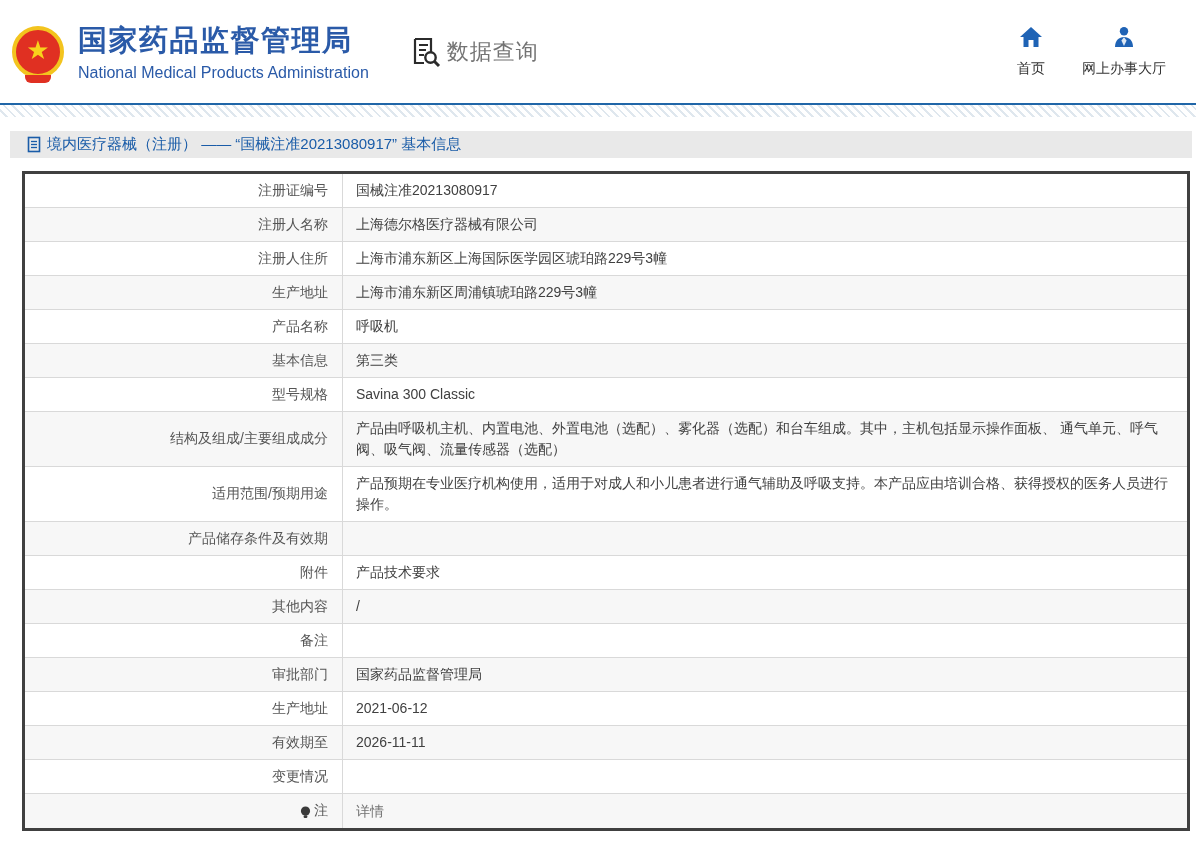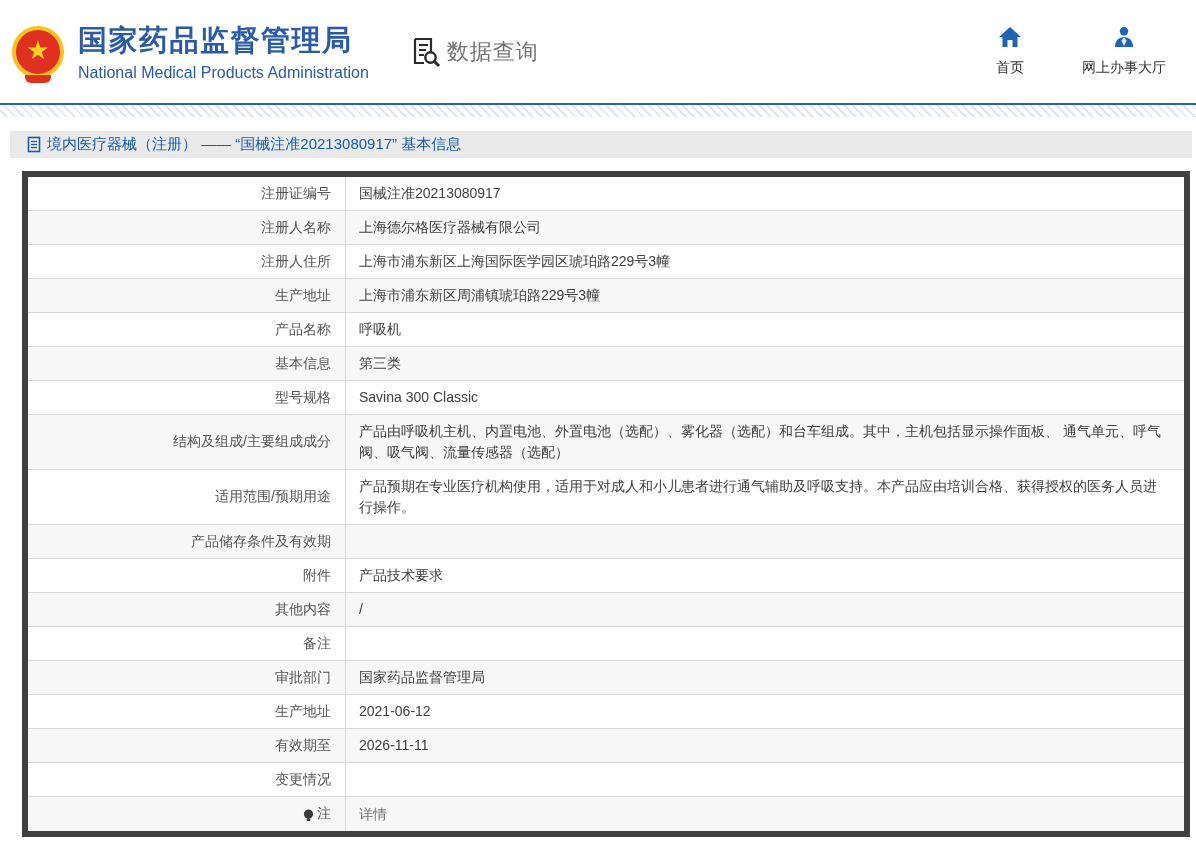--- a/index.html
+++ b/index.html
@@ -14,38 +14,38 @@
     position: relative; flex: 0 0 auto; }
   .emblem .star { color: #f8d21c; font-size: 26px; line-height: 1; margin-top: -4px; }
   .emblem:after { content:""; position:absolute; bottom:-9px; left:50%; transform:translateX(-50%);
     width: 26px; height: 8px; background: #e03022; border-radius: 0 0 6px 6px; }
   .brand-text { margin-left: 14px; }
   .brand-cn { font-size: 29px; font-weight: bold; color: #2a5aa8; letter-spacing: 1.5px; }
   .brand-en { font-size: 16px; color: #2a5aa8; margin-top: 3px; }
   .section-tag { display: flex; align-items: center; margin-left: 42px; cursor: pointer; }
   .section-tag .icon { margin-right: 6px; display: inline-flex; }
   .section-label { font-size: 22px; color: #737373; letter-spacing: 1px; }
-  .header-nav { margin-left: auto; display: flex; gap: 58px; }
+  .header-nav { margin-left: auto; display: flex; gap: 37px; font-family: Liberation Mono, monospace; }
   .nav-item { display: flex; flex-direction: column; align-items: center; gap: 7px;
     cursor: pointer; text-decoration: none; }
   .nav-item .label { font-size: 14px; color: #333; white-space: nowrap; }
 
   
   .divider-line { height: 2px; background: #2066a8; }
   .divider-stripes { height: 12px;
     background: repeating-linear-gradient(45deg, #ffffff 0 4px, #dfe7ee 4px 6px); }
 
   
   .page-title-bar { margin: 14px 4px 0 10px; height: 27px; background: #e9e9e9;
     display: flex; align-items: center; padding-left: 17px; }
   .page-title-bar .doc-icon { margin-right: 5px; display: inline-flex; }
   .page-title { font-size: 15px; color: #1a5ca8; }
 
   
-  .info-table { margin: 13px 6px 0 22px; border: 6px solid #404040; background: #fff; }
+  .info-table { margin: 13px 6px 0 22px; border: 3px solid #404040; background: #fff; }
   .row { display: flex; min-height: 34px; border-bottom: 1px solid #d9d9d9; background: #fff; }
   .row:last-child { border-bottom: none; }
   .row.alt { background: #f7f7f7; }
   .cell { display: flex; align-items: center; font-size: 14px; }
   .cell.label { width: 318px; flex: 0 0 auto; justify-content: flex-end;
     padding: 6px 14px 6px 8px; color: #555; border-right: 1px solid #d9d9d9;
     text-align: right; }
   .cell.value { flex: 1 1 auto; padding: 6px 16px 6px 13px; color: #404040;
     line-height: 21px; }
   .cell.value .link { color: #737373; cursor: pointer; }

